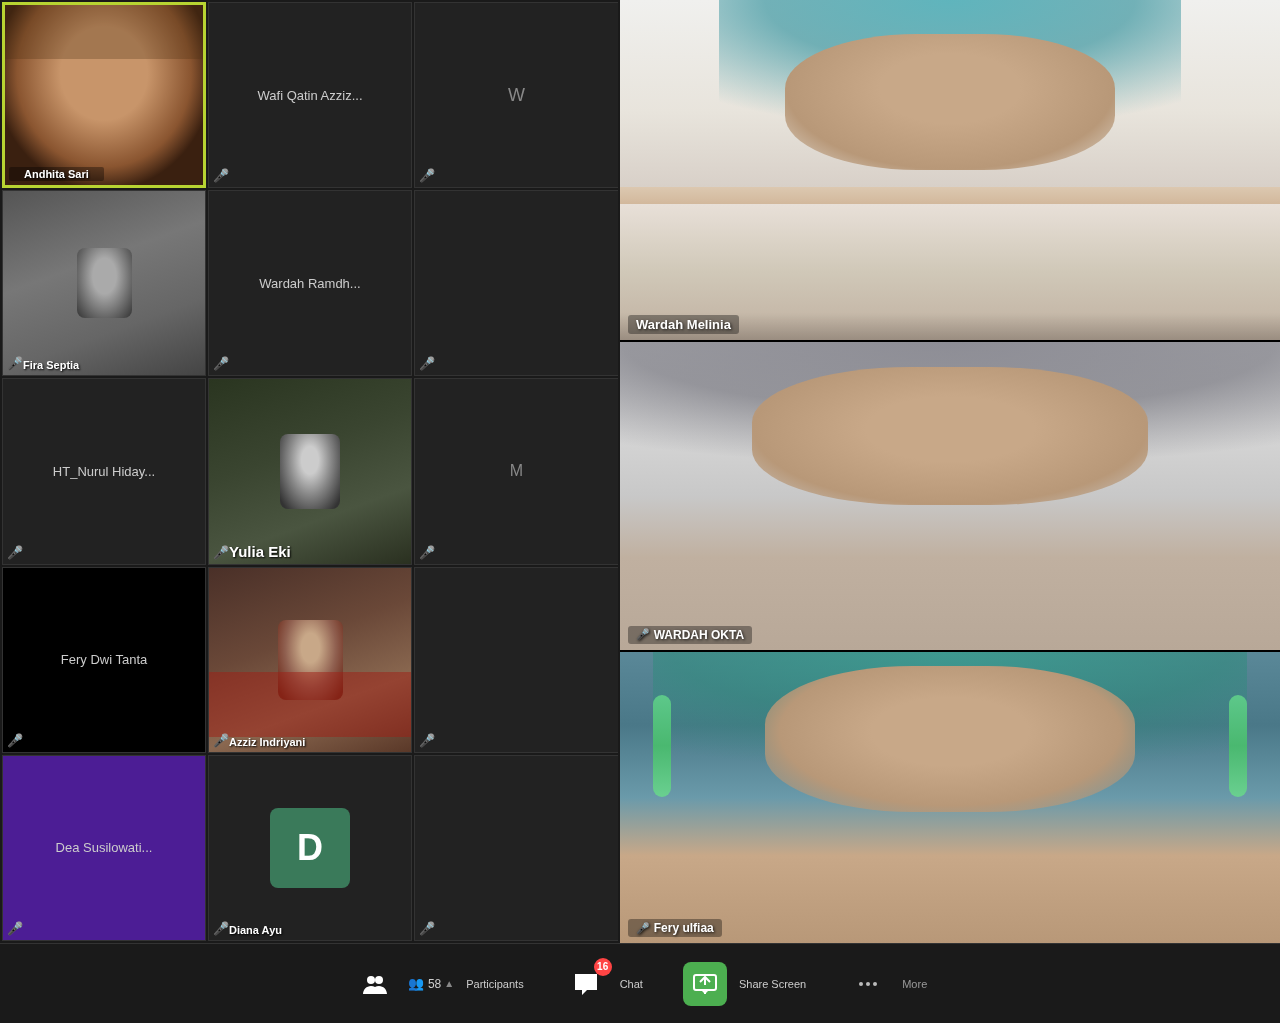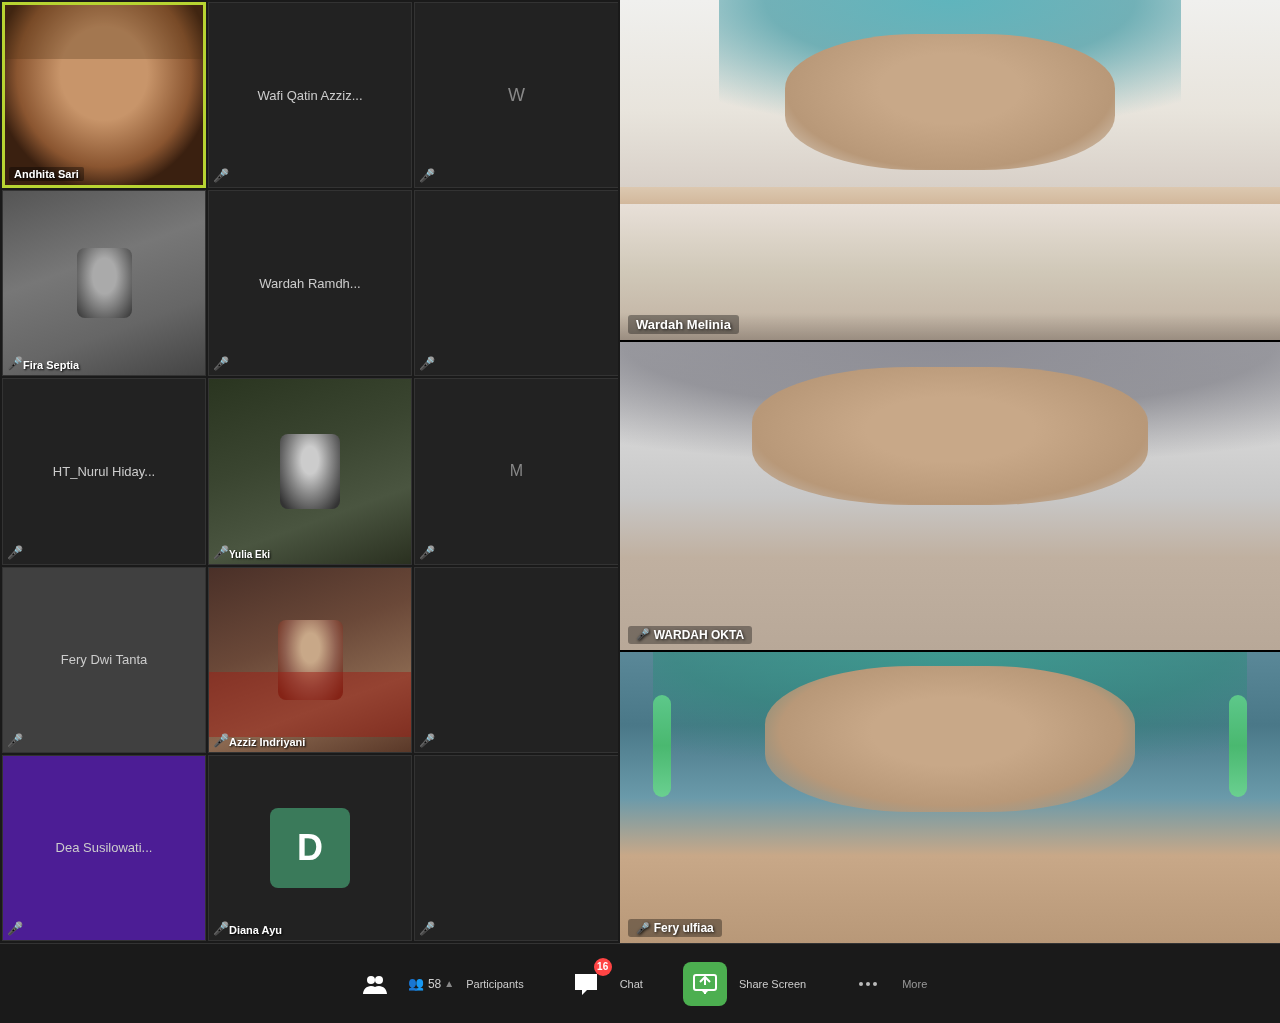--- a/index.html
+++ b/index.html
@@ -172,21 +172,21 @@
   <div class="left-panel">
 
     <div class="participant-cell highlighted" style="position:relative; background:#222;">
       <div style="position:absolute;top:0;left:0;right:0;bottom:0; background: linear-gradient(160deg, #7a5030 0%, #9a6840 30%, #ba8860 55%, #8a5828 100%);">
 
         <div style="position:absolute;bottom:0;left:0;right:0;top:0;display:flex;align-items:flex-start;justify-content:center;overflow:hidden;">
           <div style="width:100%;height:100%;background:radial-gradient(ellipse 55% 65% at 50% 38%, #c8956a 40%, #8a5530 80%, #3a2010 100%);"></div>
         </div>
         <div style="position:absolute;top:0;left:0;right:0;height:30%;background:rgba(80,50,20,0.3);"></div>
       </div>
-      <div style="position:absolute;bottom:4px;left:4px;color:#fff;font-size:11px;font-weight:600;text-shadow:1px 1px 2px #000;background:rgba(0,0,0,0.35);padding:1px 5px;border-radius:2px;">Andhita Sari</div>
+      <div style="position:absolute;bottom:4px;left:4px;color:#fff;font-size:11px;font-weight:600;text-shadow:1px 1px 2px #000;background:rgba(0,0,0,0.35);padding:1px 15px;border-radius:2px;">Andhita Sari</div>
     </div>
 
     <div class="participant-cell" style="background:#222;justify-content:flex-end;">
       <div class="cell-content">
         <span class="participant-name-only">Wafi Qatin Azziz...</span>
       </div>
       <span class="muted-icon">🎤</span>
     </div>
 
     <div class="participant-cell" style="background:#222; border-right:none;">
@@ -225,31 +225,31 @@
       <span class="muted-icon">🎤</span>
     </div>
 
     <div class="participant-cell" style="background:#2a3020;">
       <div style="width:100%;height:100%;background:linear-gradient(160deg,#2a3520 0%,#3a4530 40%,#4a5540 70%,#2a3020 100%);position:relative;">
         <div style="position:absolute;bottom:0;top:0;left:0;right:0;display:flex;align-items:center;justify-content:center;">
           <div style="width:60px;height:75px;background:radial-gradient(ellipse at 50% 35%, #ccc 20%, #888 50%, #333 90%);border-radius:8px;overflow:hidden;"></div>
         </div>
       </div>
       <span class="muted-icon">🎤</span>
-      <div style="position:absolute;bottom:4px;left:20px;color:#fff;font-size:10px;font-weight:600;text-shadow:1px 1px 2px #000;">Yulia Eki</div>
+      <div style="position:absolute;bottom:4px;left:20px;color:#fff;font-size:15px;font-weight:600;text-shadow:1px 1px 2px #000;">Yulia Eki</div>
     </div>
 
     <div class="participant-cell" style="background:#222;border-right:none;">
       <div class="cell-content">
         <span style="color:#888; font-size:16px;">M</span>
       </div>
       <span class="muted-icon">🎤</span>
     </div>
 
-    <div class="participant-cell" style="background:#404040;">
+    <div class="participant-cell" style="background:#000000;">
       <div class="cell-content">
         <span class="participant-name-only">Fery Dwi Tanta</span>
       </div>
       <span class="muted-icon">🎤</span>
     </div>
 
     <div class="participant-cell" style="background:#333;">
       <div style="width:100%;height:100%;background:linear-gradient(160deg,#4a3028 0%,#6a4838 40%,#8a6850 70%,#5a3828 100%);position:relative;">
         <div style="position:absolute;bottom:0;top:0;left:0;right:0;display:flex;align-items:center;justify-content:center;">
           <div style="width:65px;height:80px;background:radial-gradient(ellipse at 50% 35%, #c8a888 20%, #906050 55%, #6a2818 90%);border-radius:8px;"></div>

